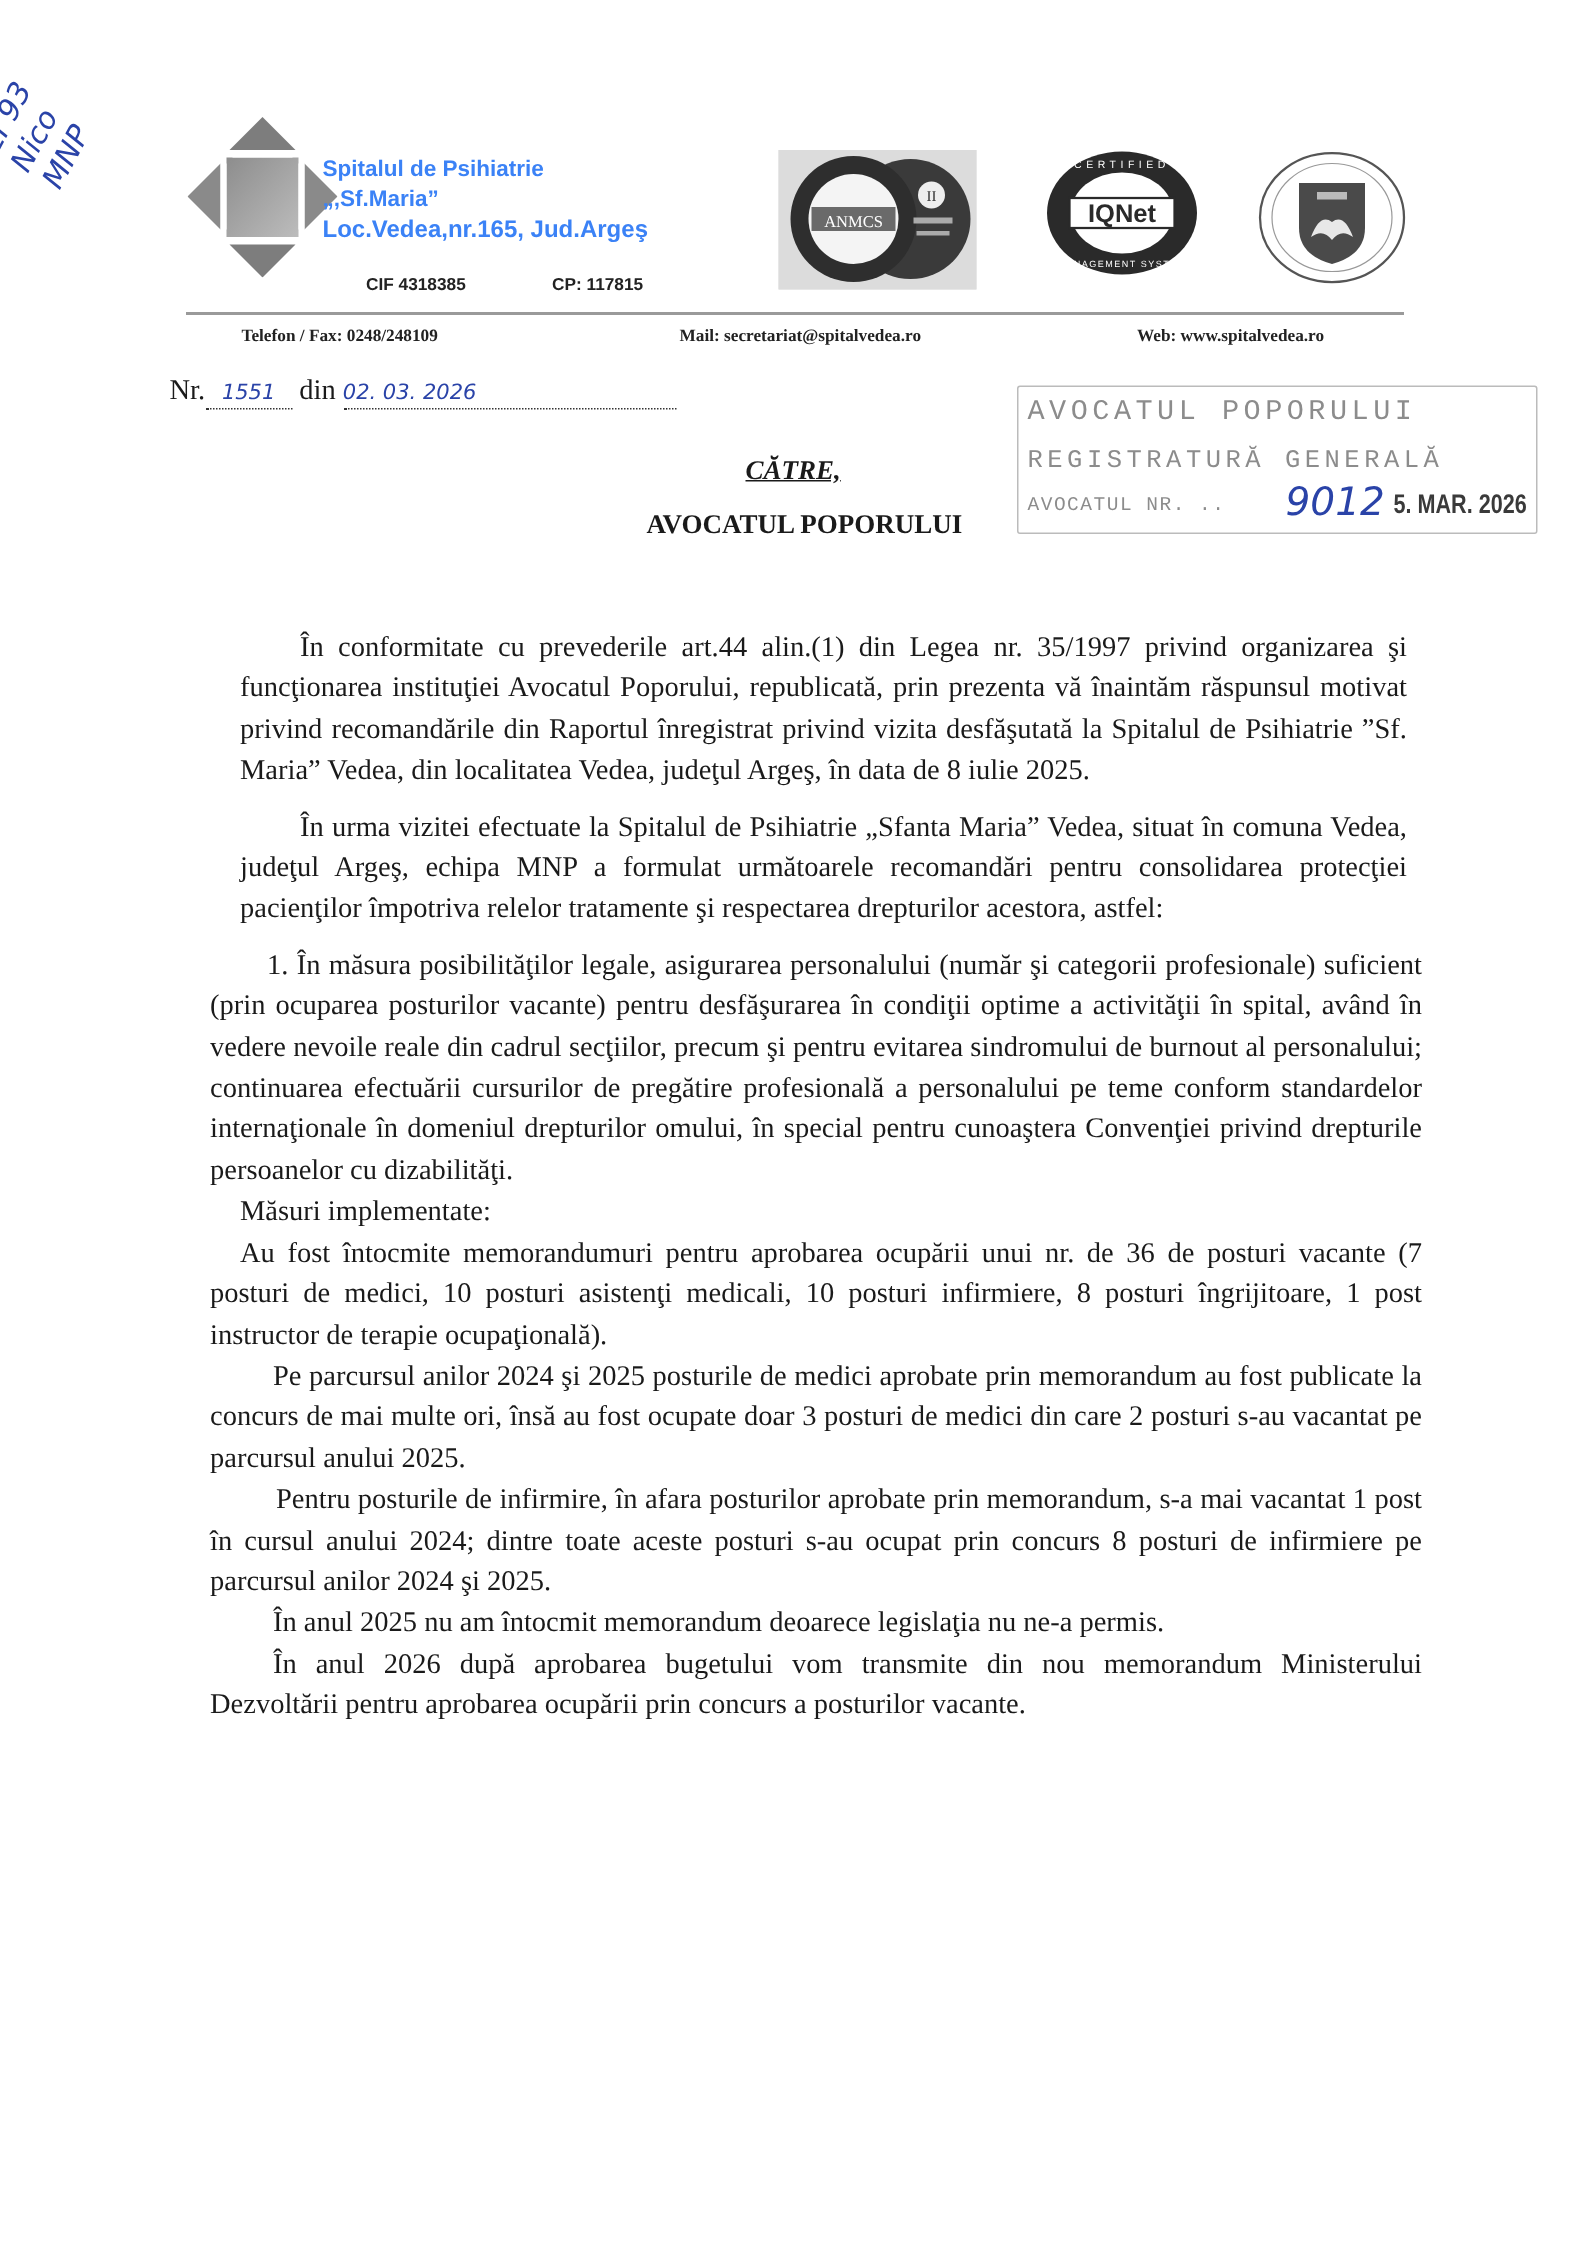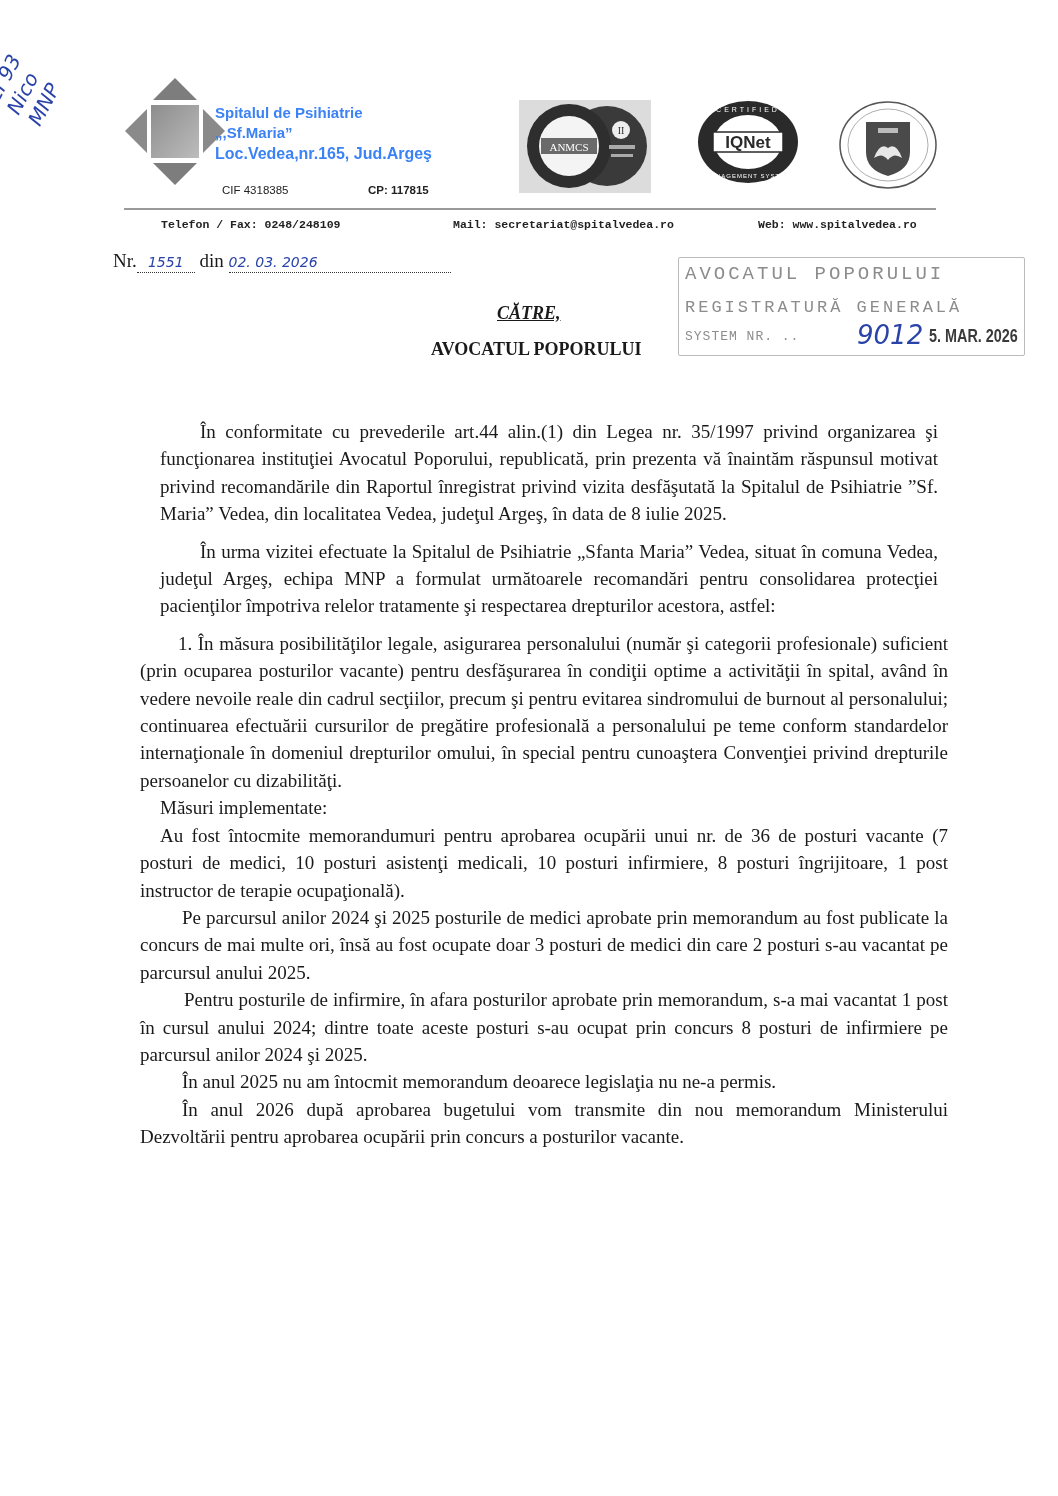--- a/index.html
+++ b/index.html
@@ -9,27 +9,27 @@
   
   .margin-note { left: 30px; top: 18px; width: 90px; height: 150px; color: #2a43a8; font-family: "DejaVu Sans", sans-serif; font-style: italic; font-size: 20px; line-height: 24px; transform: rotate(-62deg); transform-origin: 40px 80px; }
   .margin-note div { white-space: nowrap; }
 
   
   .logo { left: 125px; top: 78px; width: 100px; height: 107px; }
   .hosp-name { left: 215px; top: 102px; width: 240px; text-align: left; font-family: "Liberation Sans", sans-serif; font-weight: bold; color: #3b82f6; }
   .hosp-name .l1 { font-size: 15px; line-height: 21px; }
   .hosp-name .l2 { font-size: 15px; line-height: 20px; }
   .hosp-name .l3 { font-size: 16px; line-height: 22px; }
-  .cif { left: 222px; top: 184px; font-family: "Liberation Sans", sans-serif; font-weight: normal; font-size: 11.5px; color: #222; }
+  .cif { left: 244px; top: 184px; font-family: "Liberation Sans", sans-serif; font-weight: bold; font-size: 11.5px; color: #222; }
   .cp { left: 368px; top: 184px; font-family: "Liberation Sans", sans-serif; font-weight: bold; font-size: 11.5px; color: #222; }
   .badge-anmcs { left: 519px; top: 100px; width: 132px; height: 93px; background: #d8d8d8; }
   .badge-iqnet { left: 697px; top: 100px; width: 102px; height: 85px; }
   .badge-council { left: 838px; top: 100px; width: 100px; height: 90px; }
   .hr { left: 124px; top: 208px; width: 812px; height: 2px; background: #9a9a9a; }
-  .contact { top: 218px; font-family: Liberation Mono, monospace; font-weight: bold; font-size: 11.5px; color: #222; }
+  .contact { top: 218px; font-family: Liberation Serif, serif; font-weight: bold; font-size: 11.5px; color: #222; }
 
   
   .refline { left: 113px; top: 250px; font-size: 19px; white-space: nowrap; }
   .hand { font-family: "DejaVu Sans", sans-serif; font-style: italic; color: #2a43a8; font-size: 14px; }
   .dots { border-bottom: 1.5px dotted #333; display: inline-block; }
 
   
   .stamp { left: 678px; top: 257px; width: 345px; height: 97px; border: 1px solid #bbb; border-radius: 2px; color: #8c8c8c; font-family: "Liberation Mono", monospace; }
   .stamp .s1 { position: absolute; left: 6px; top: 5px; font-size: 19px; letter-spacing: 3px; white-space: nowrap; }
   .stamp .s2 { position: absolute; left: 6px; top: 40px; font-size: 17px; letter-spacing: 3px; white-space: nowrap; }
@@ -125,21 +125,21 @@
 
 <div class="abs refline">
   <span>Nr.</span><span class="dots" style="width:58px;text-align:center;"><span class="hand">1551</span></span>
   <span>din</span>
   <span class="dots" style="width:222px;"><span class="hand">02. 03. 2026</span></span>
 </div>
 
 <div class="abs stamp">
   <span class="s1">AVOCATUL POPORULUI</span>
   <span class="s2">REGISTRATURĂ GENERALĂ</span>
-  <span class="s3">SYSTEM NR. ..</span>
+  <span class="s3">AVOCATUL NR. ..</span>
   <span class="num">9012</span>
   <span class="date">5. MAR. 2026</span>
 </div>
 
 <div class="abs catre">CĂTRE,</div>
 <div class="abs recipient">AVOCATUL POPORULUI</div>
 
 <div class="abs body">
   <p class="ind">În conformitate cu prevederile art.44 alin.(1) din Legea nr. 35/1997 privind organizarea şi funcţionarea instituţiei Avocatul Poporului, republicată, prin prezenta vă înaintăm răspunsul motivat privind recomandările din Raportul înregistrat  privind vizita desfăşutată la Spitalul de Psihiatrie ”Sf. Maria” Vedea, din localitatea Vedea, judeţul Argeş, în data de 8 iulie 2025.</p>
   <div class="gap"></div>

